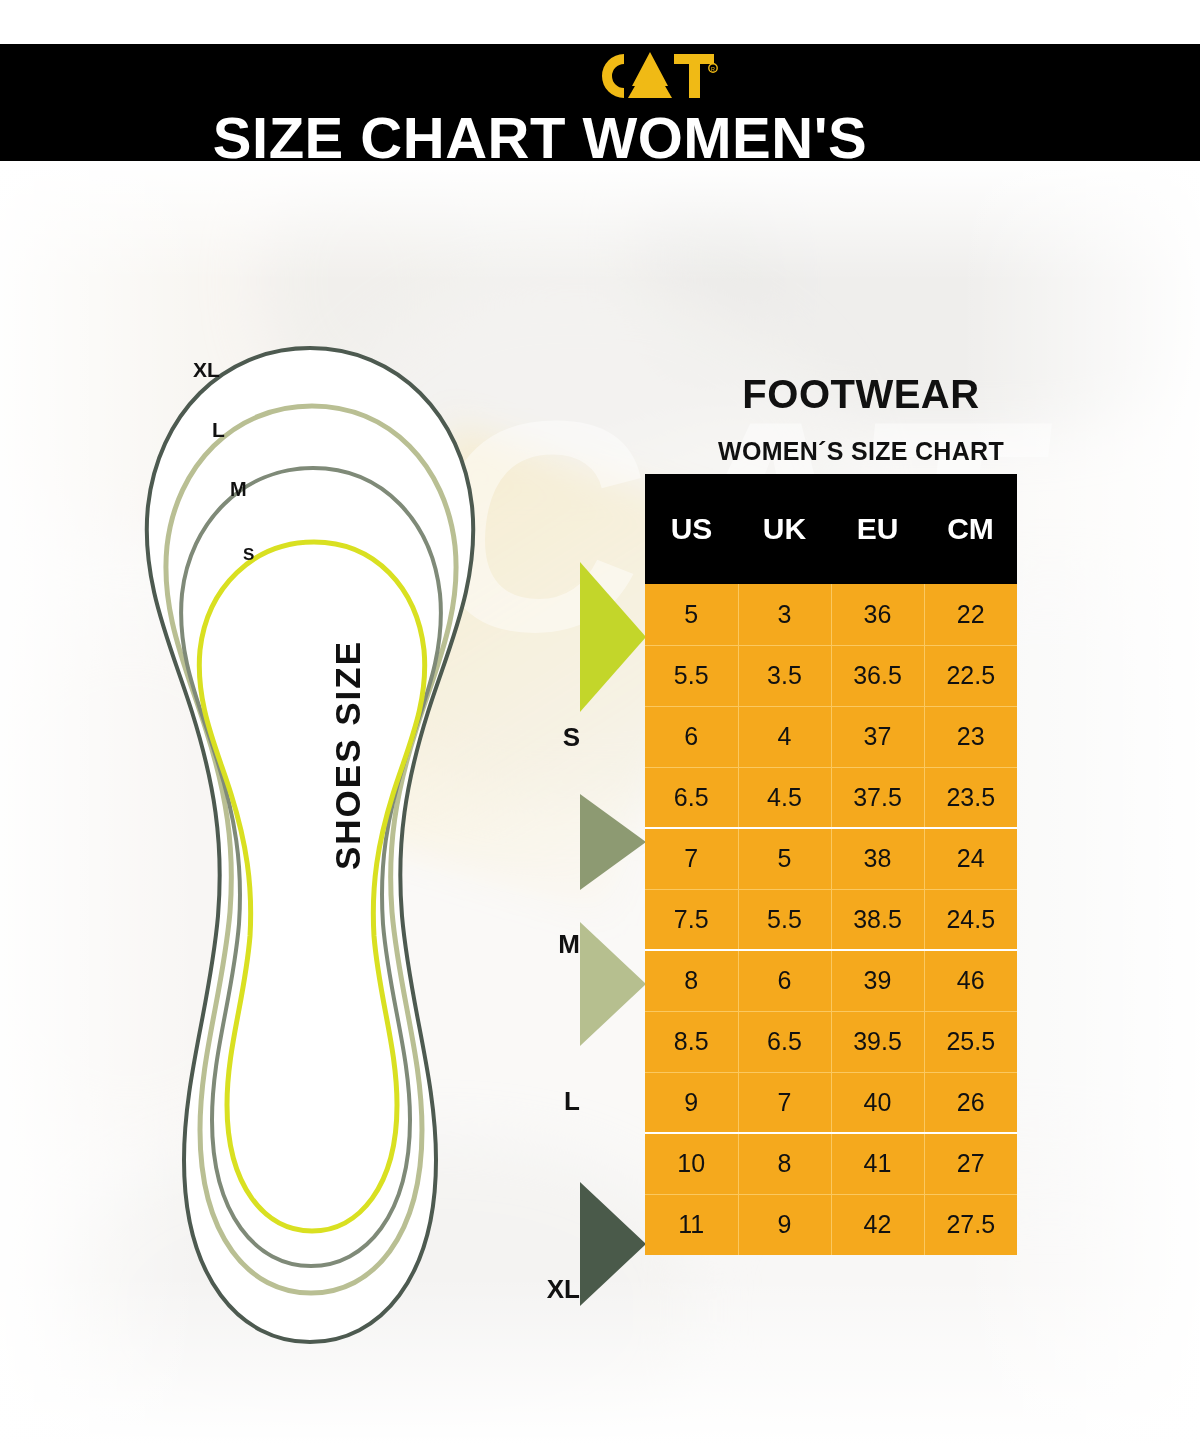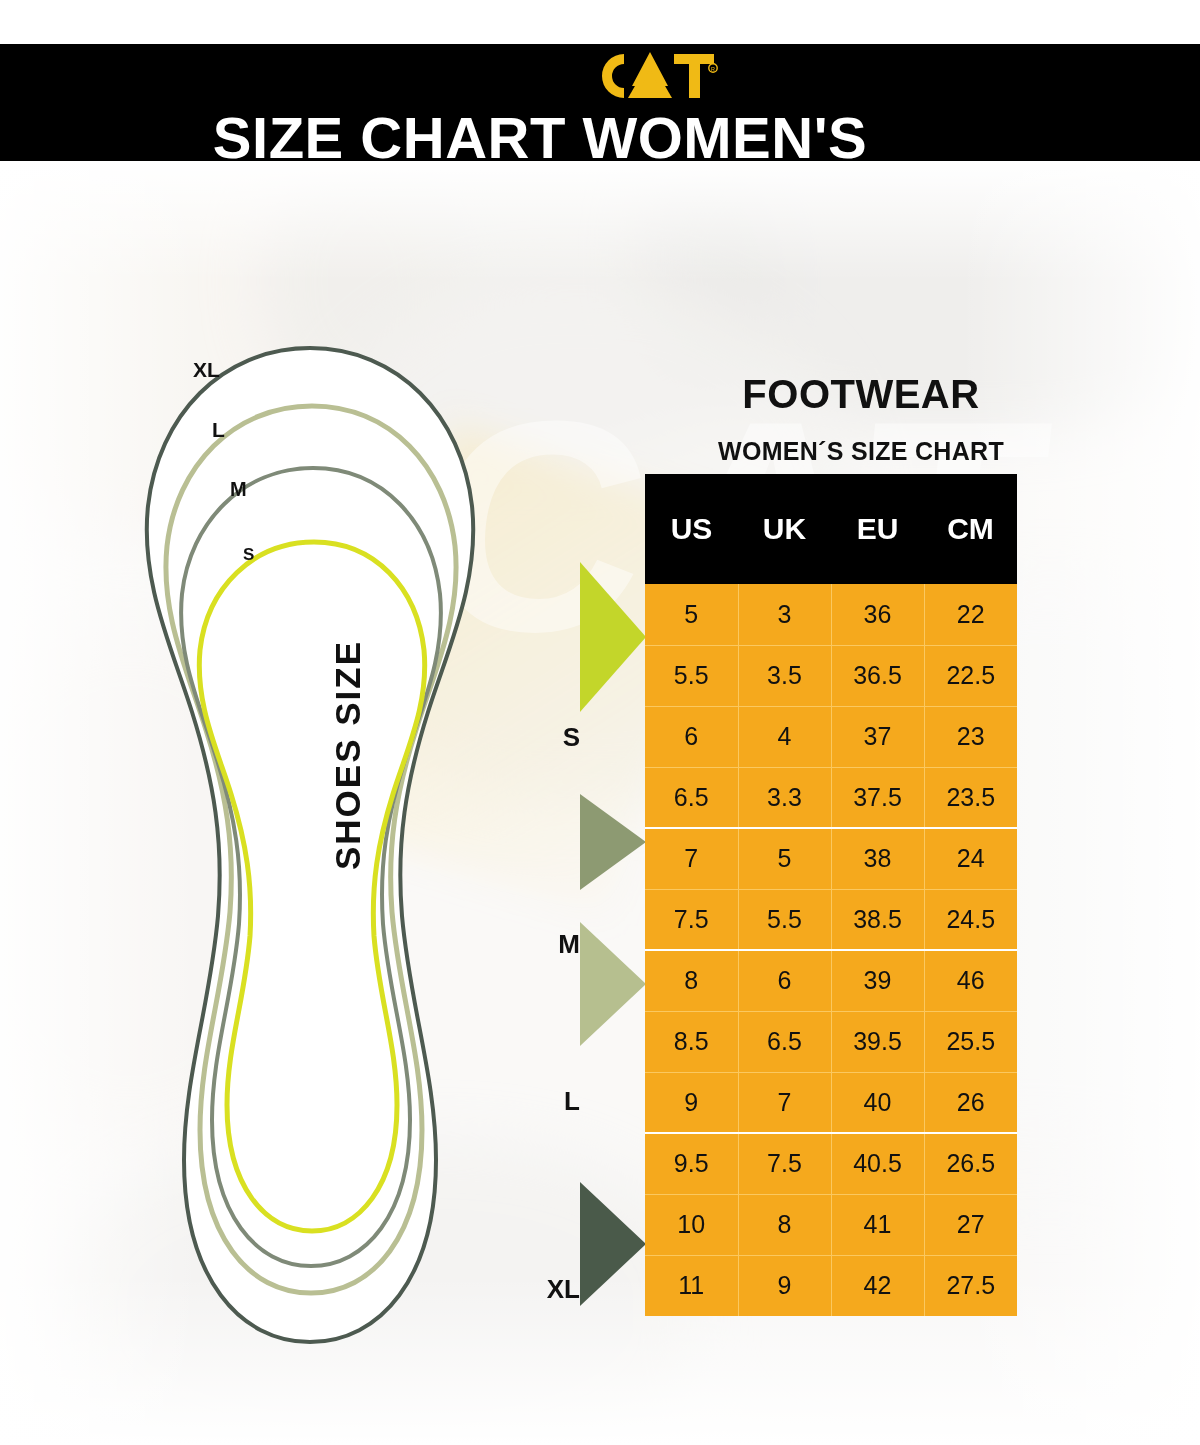--- a/index.html
+++ b/index.html
@@ -361,21 +361,21 @@
         <td>22.5</td>
       </tr>
       <tr>
         <td>6</td>
         <td>4</td>
         <td>37</td>
         <td>23</td>
       </tr>
       <tr class="group-end">
         <td>6.5</td>
-        <td>3.3</td>
+        <td>4.5</td>
         <td>37.5</td>
         <td>23.5</td>
       </tr>
       <tr>
         <td>7</td>
         <td>5</td>
         <td>38</td>
         <td>24</td>
       </tr>
       <tr class="group-end">
@@ -396,26 +396,20 @@
         <td>39.5</td>
         <td>25.5</td>
       </tr>
       <tr class="group-end">
         <td>9</td>
         <td>7</td>
         <td>40</td>
         <td>26</td>
       </tr>
       <tr>
-        <td>9.5</td>
-        <td>7.5</td>
-        <td>40.5</td>
-        <td>26.5</td>
-      </tr>
-      <tr>
         <td>10</td>
         <td>8</td>
         <td>41</td>
         <td>27</td>
       </tr>
       <tr>
         <td>11</td>
         <td>9</td>
         <td>42</td>
         <td>27.5</td>

